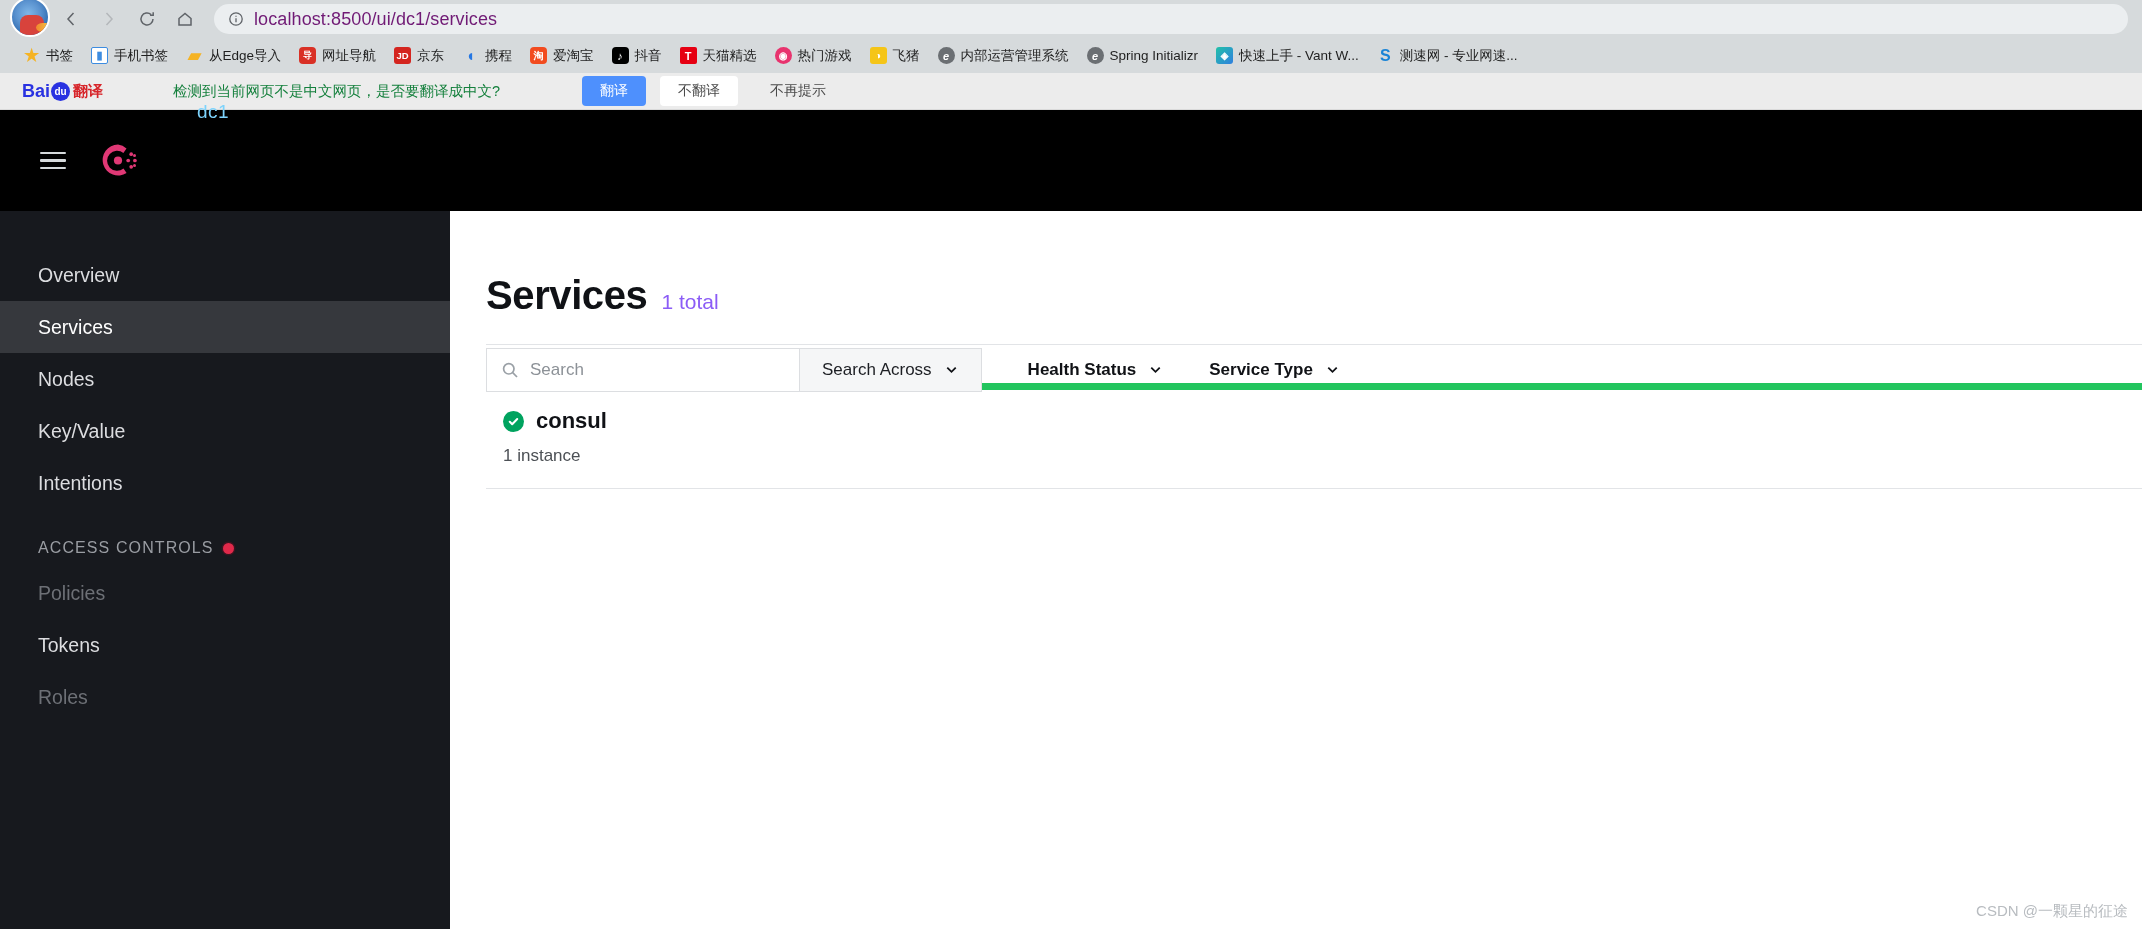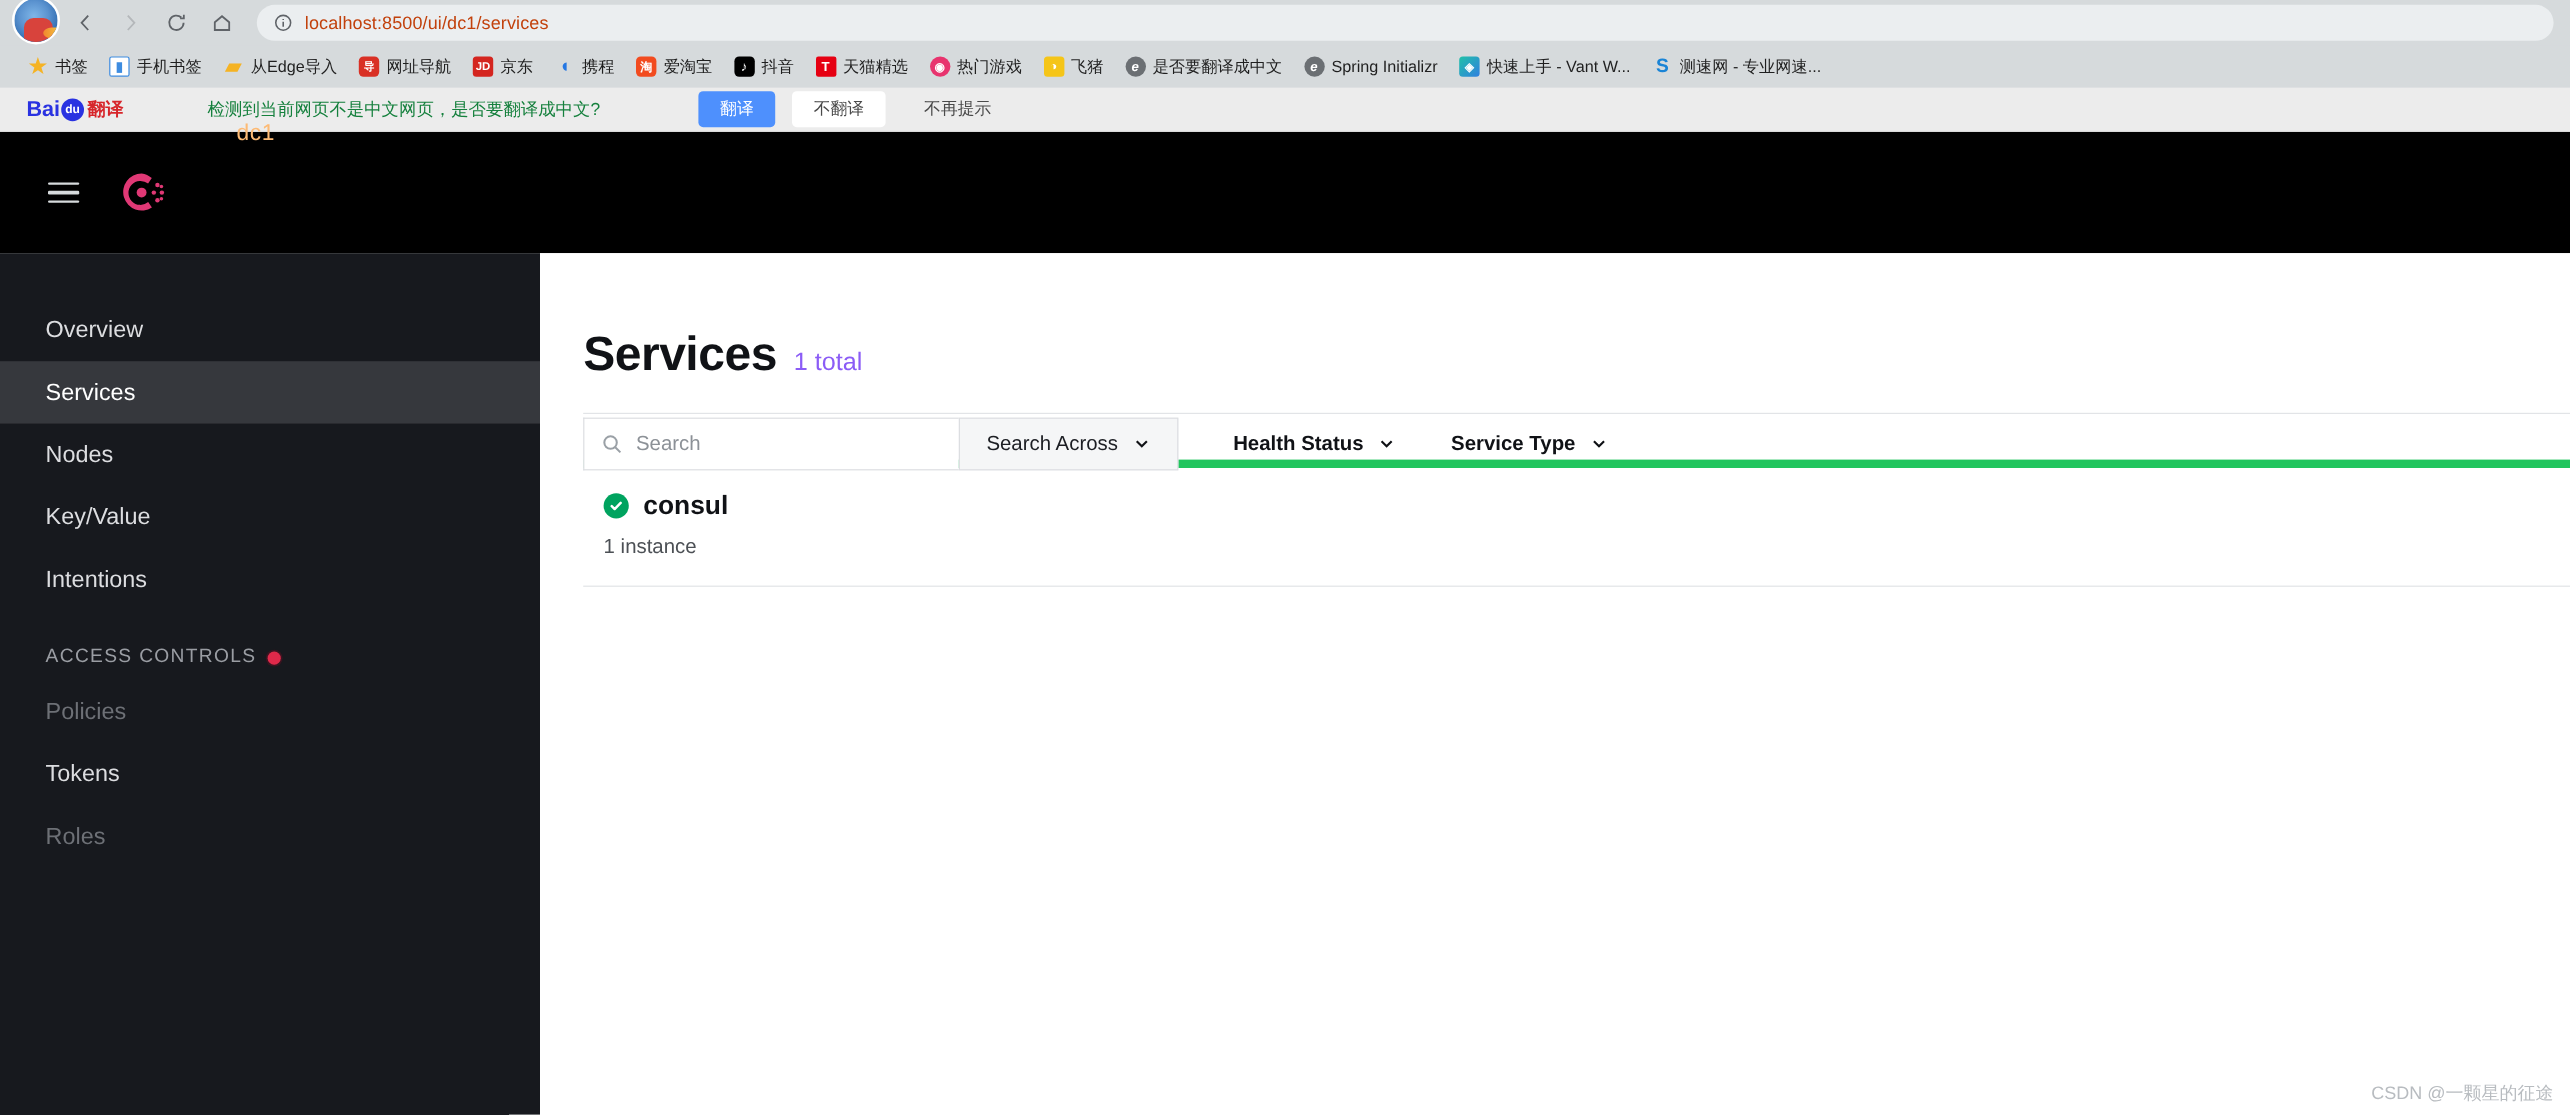--- a/index.html
+++ b/index.html
@@ -40,21 +40,21 @@
   .nav-btn svg { display: block; }
   .nav-btn.disabled { color: #b4b7ba; }
 
   #omnibox {
     flex: 1; height: 30px; background: #ebeef0; border-radius: 15px;
     display: flex; align-items: center; padding: 0 14px; gap: 10px;
     margin-left: 8px; margin-right: 4px;
   }
   #omnibox .info-ic { color: #5f6368; display: flex; }
   #omnibox .url-text {
-    font-size: 15px; color: #c2410c; letter-spacing: .1px;
+    font-size: 18px; color: #701a75; letter-spacing: .1px;
   }
 
   
   #bookmarks-row {
     height: 35px; display: flex; align-items: center;
     padding: 0 14px; gap: 0px; background: #d6dadc;
   }
   .bm {
     display: flex; align-items: center; gap: 6px;
     padding: 3px 9px; border-radius: 4px; white-space: nowrap;
@@ -105,21 +105,21 @@
 
   
   #app { position: relative; height: 819px; background: #ffffff; }
 
   #app-header {
     height: 101px; background: #000000; display: flex;
     align-items: center; padding-left: 40px; gap: 30px; position: relative;
   }
   #dc-ghost {
     position: absolute; left: 197px; top: -9px;
-    font-size: 19px; color: #fdba74; letter-spacing: .5px;
+    font-size: 19px; color: #7dd3fc; letter-spacing: .5px;
   }
   #hamburger { display: flex; flex-direction: column; gap: 5px; width: 26px; }
   #hamburger span { display: block; height: 2.6px; background: #d6dadc; border-radius: 1px; }
   #consul-logo { width: 46px; height: 46px; }
 
   #app-body { display: flex; height: 718px; border-radius: 19px; }
 
   
   #sidebar {
     width: 450px; background: #17191e; flex: 0 0 450px;
@@ -276,21 +276,21 @@
       <div class="bm">
         <span class="bm-ic ic-game">◉</span>
         <span class="bm-label">热门游戏</span>
       </div>
       <div class="bm">
         <span class="bm-ic ic-fz">◑</span>
         <span class="bm-label">飞猪</span>
       </div>
       <div class="bm">
         <span class="bm-ic ic-edge">e</span>
-        <span class="bm-label">是否要翻译成中文</span>
+        <span class="bm-label">内部运营管理系统</span>
       </div>
       <div class="bm">
         <span class="bm-ic ic-spring">e</span>
         <span class="bm-label">Spring Initializr</span>
       </div>
       <div class="bm">
         <span class="bm-ic ic-vant">◈</span>
         <span class="bm-label">快速上手 - Vant W...</span>
       </div>
       <div class="bm">

